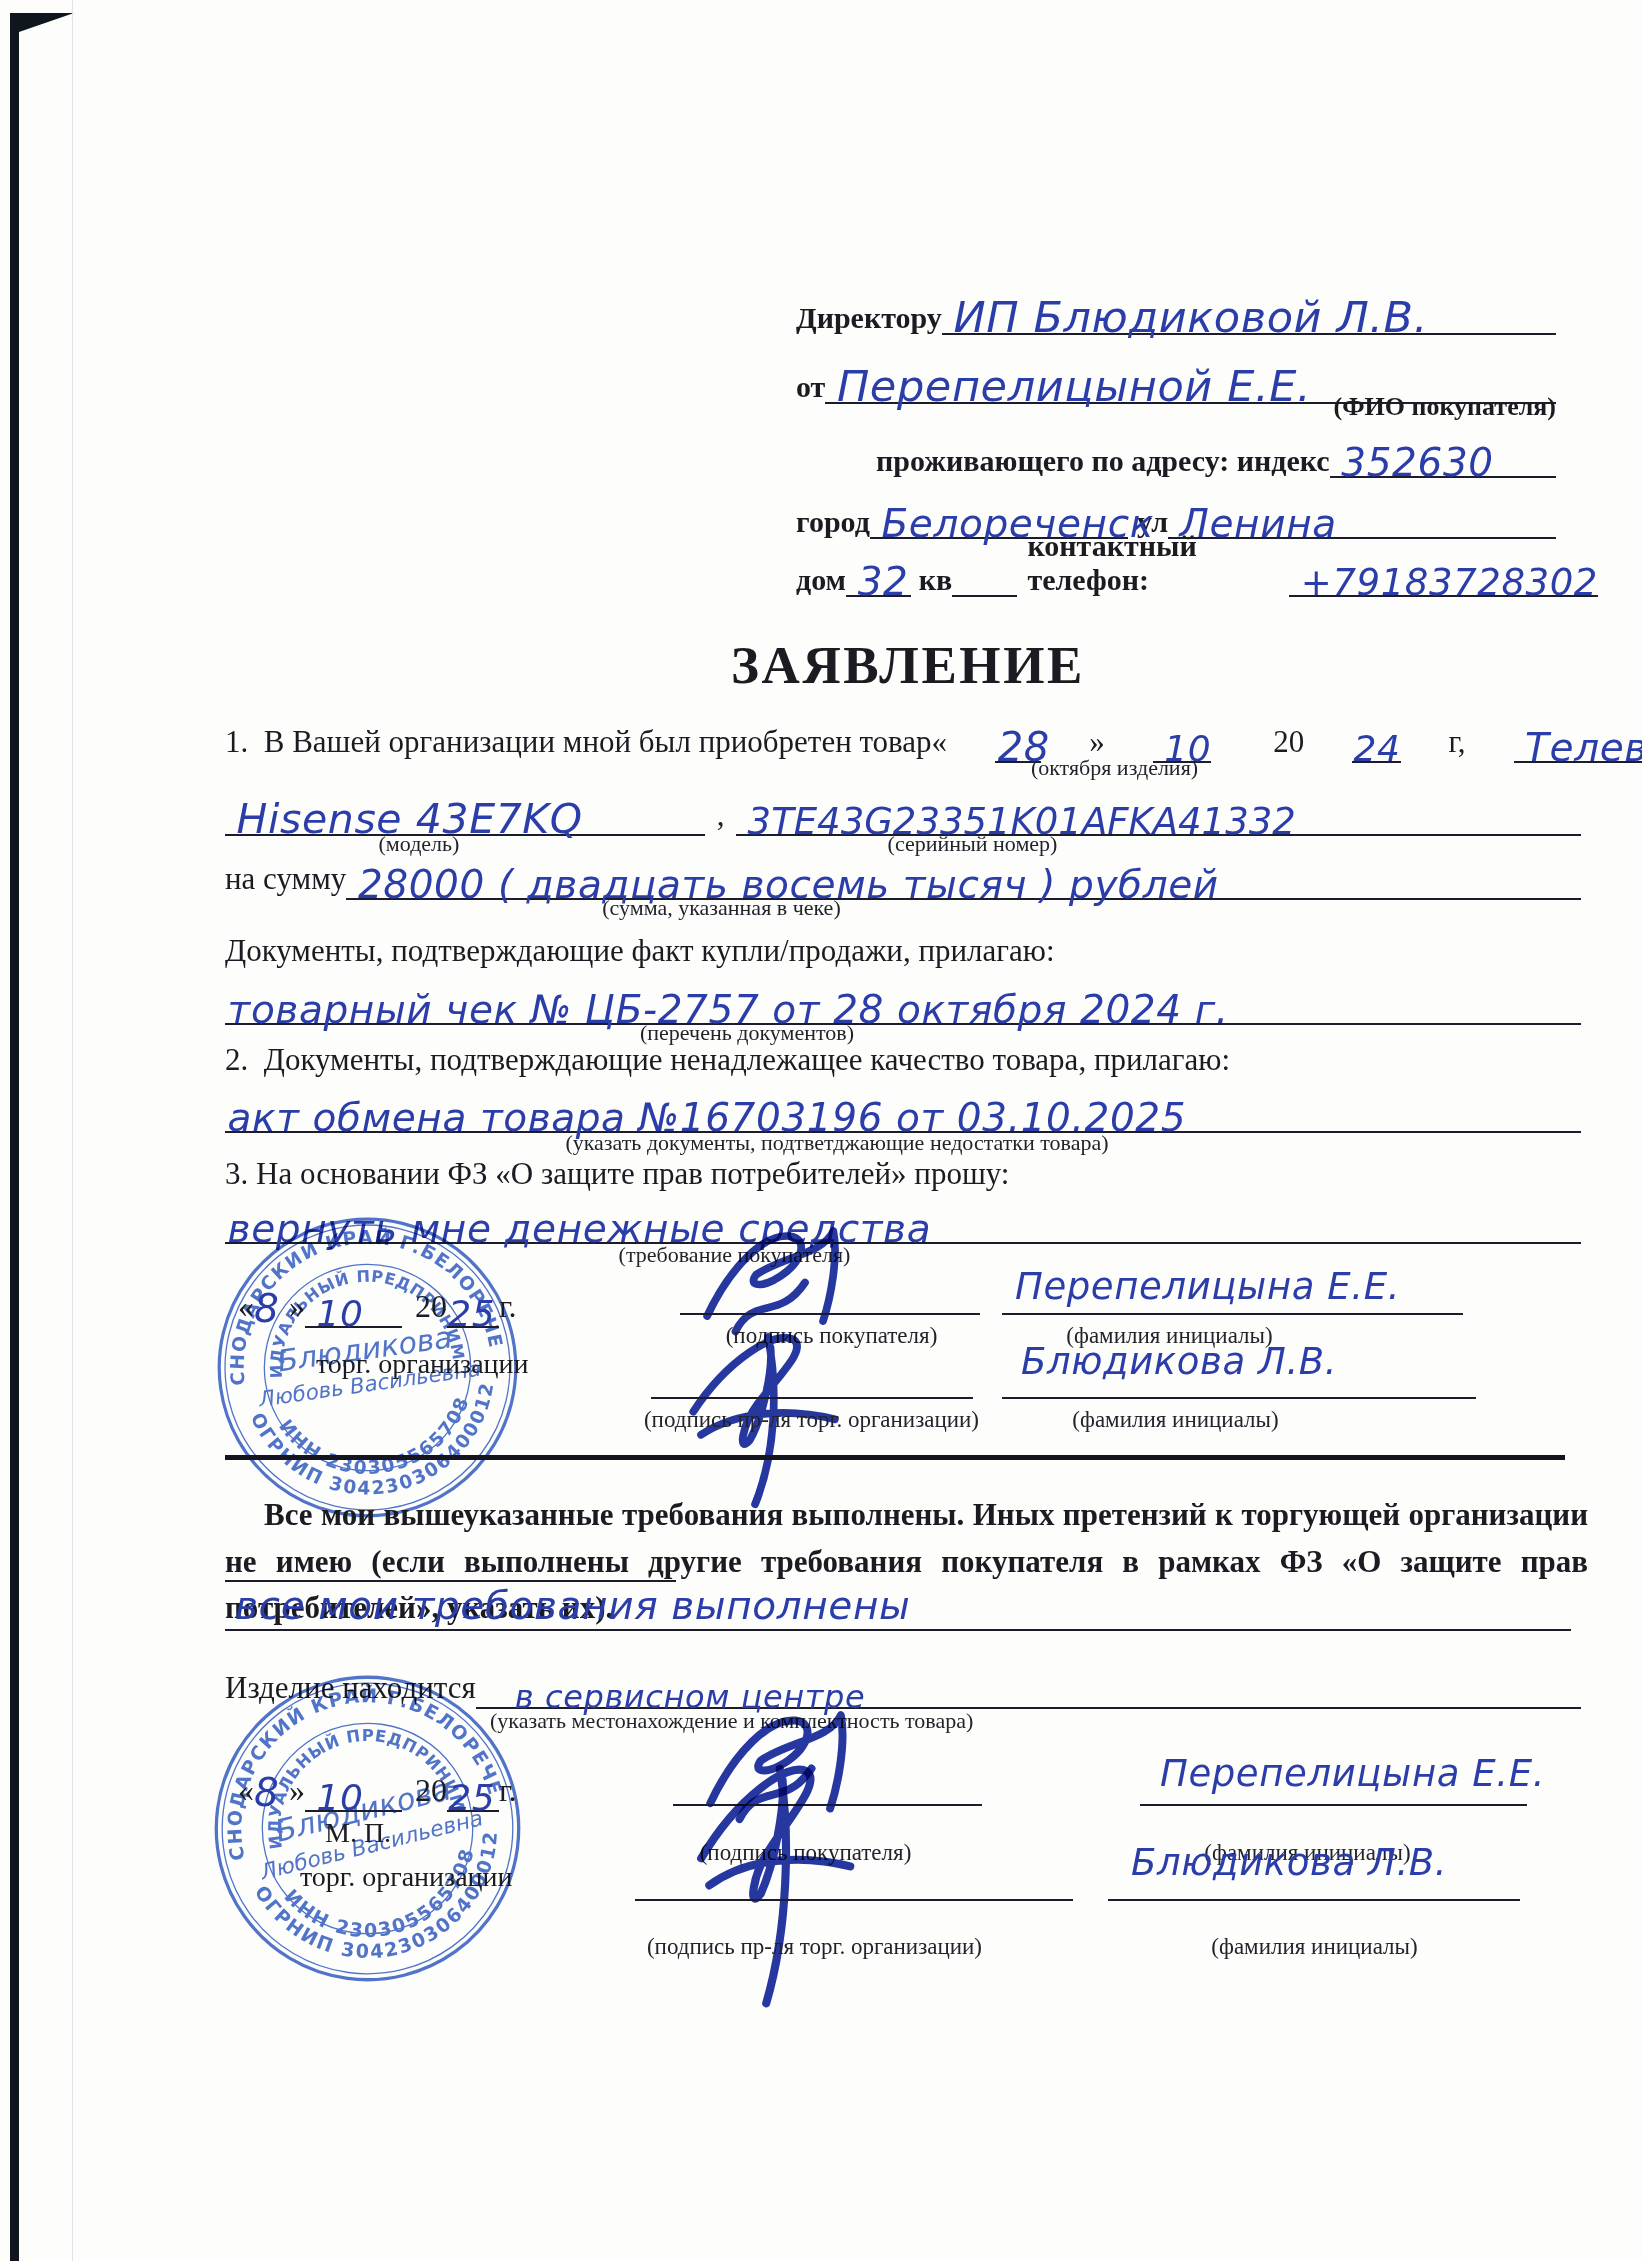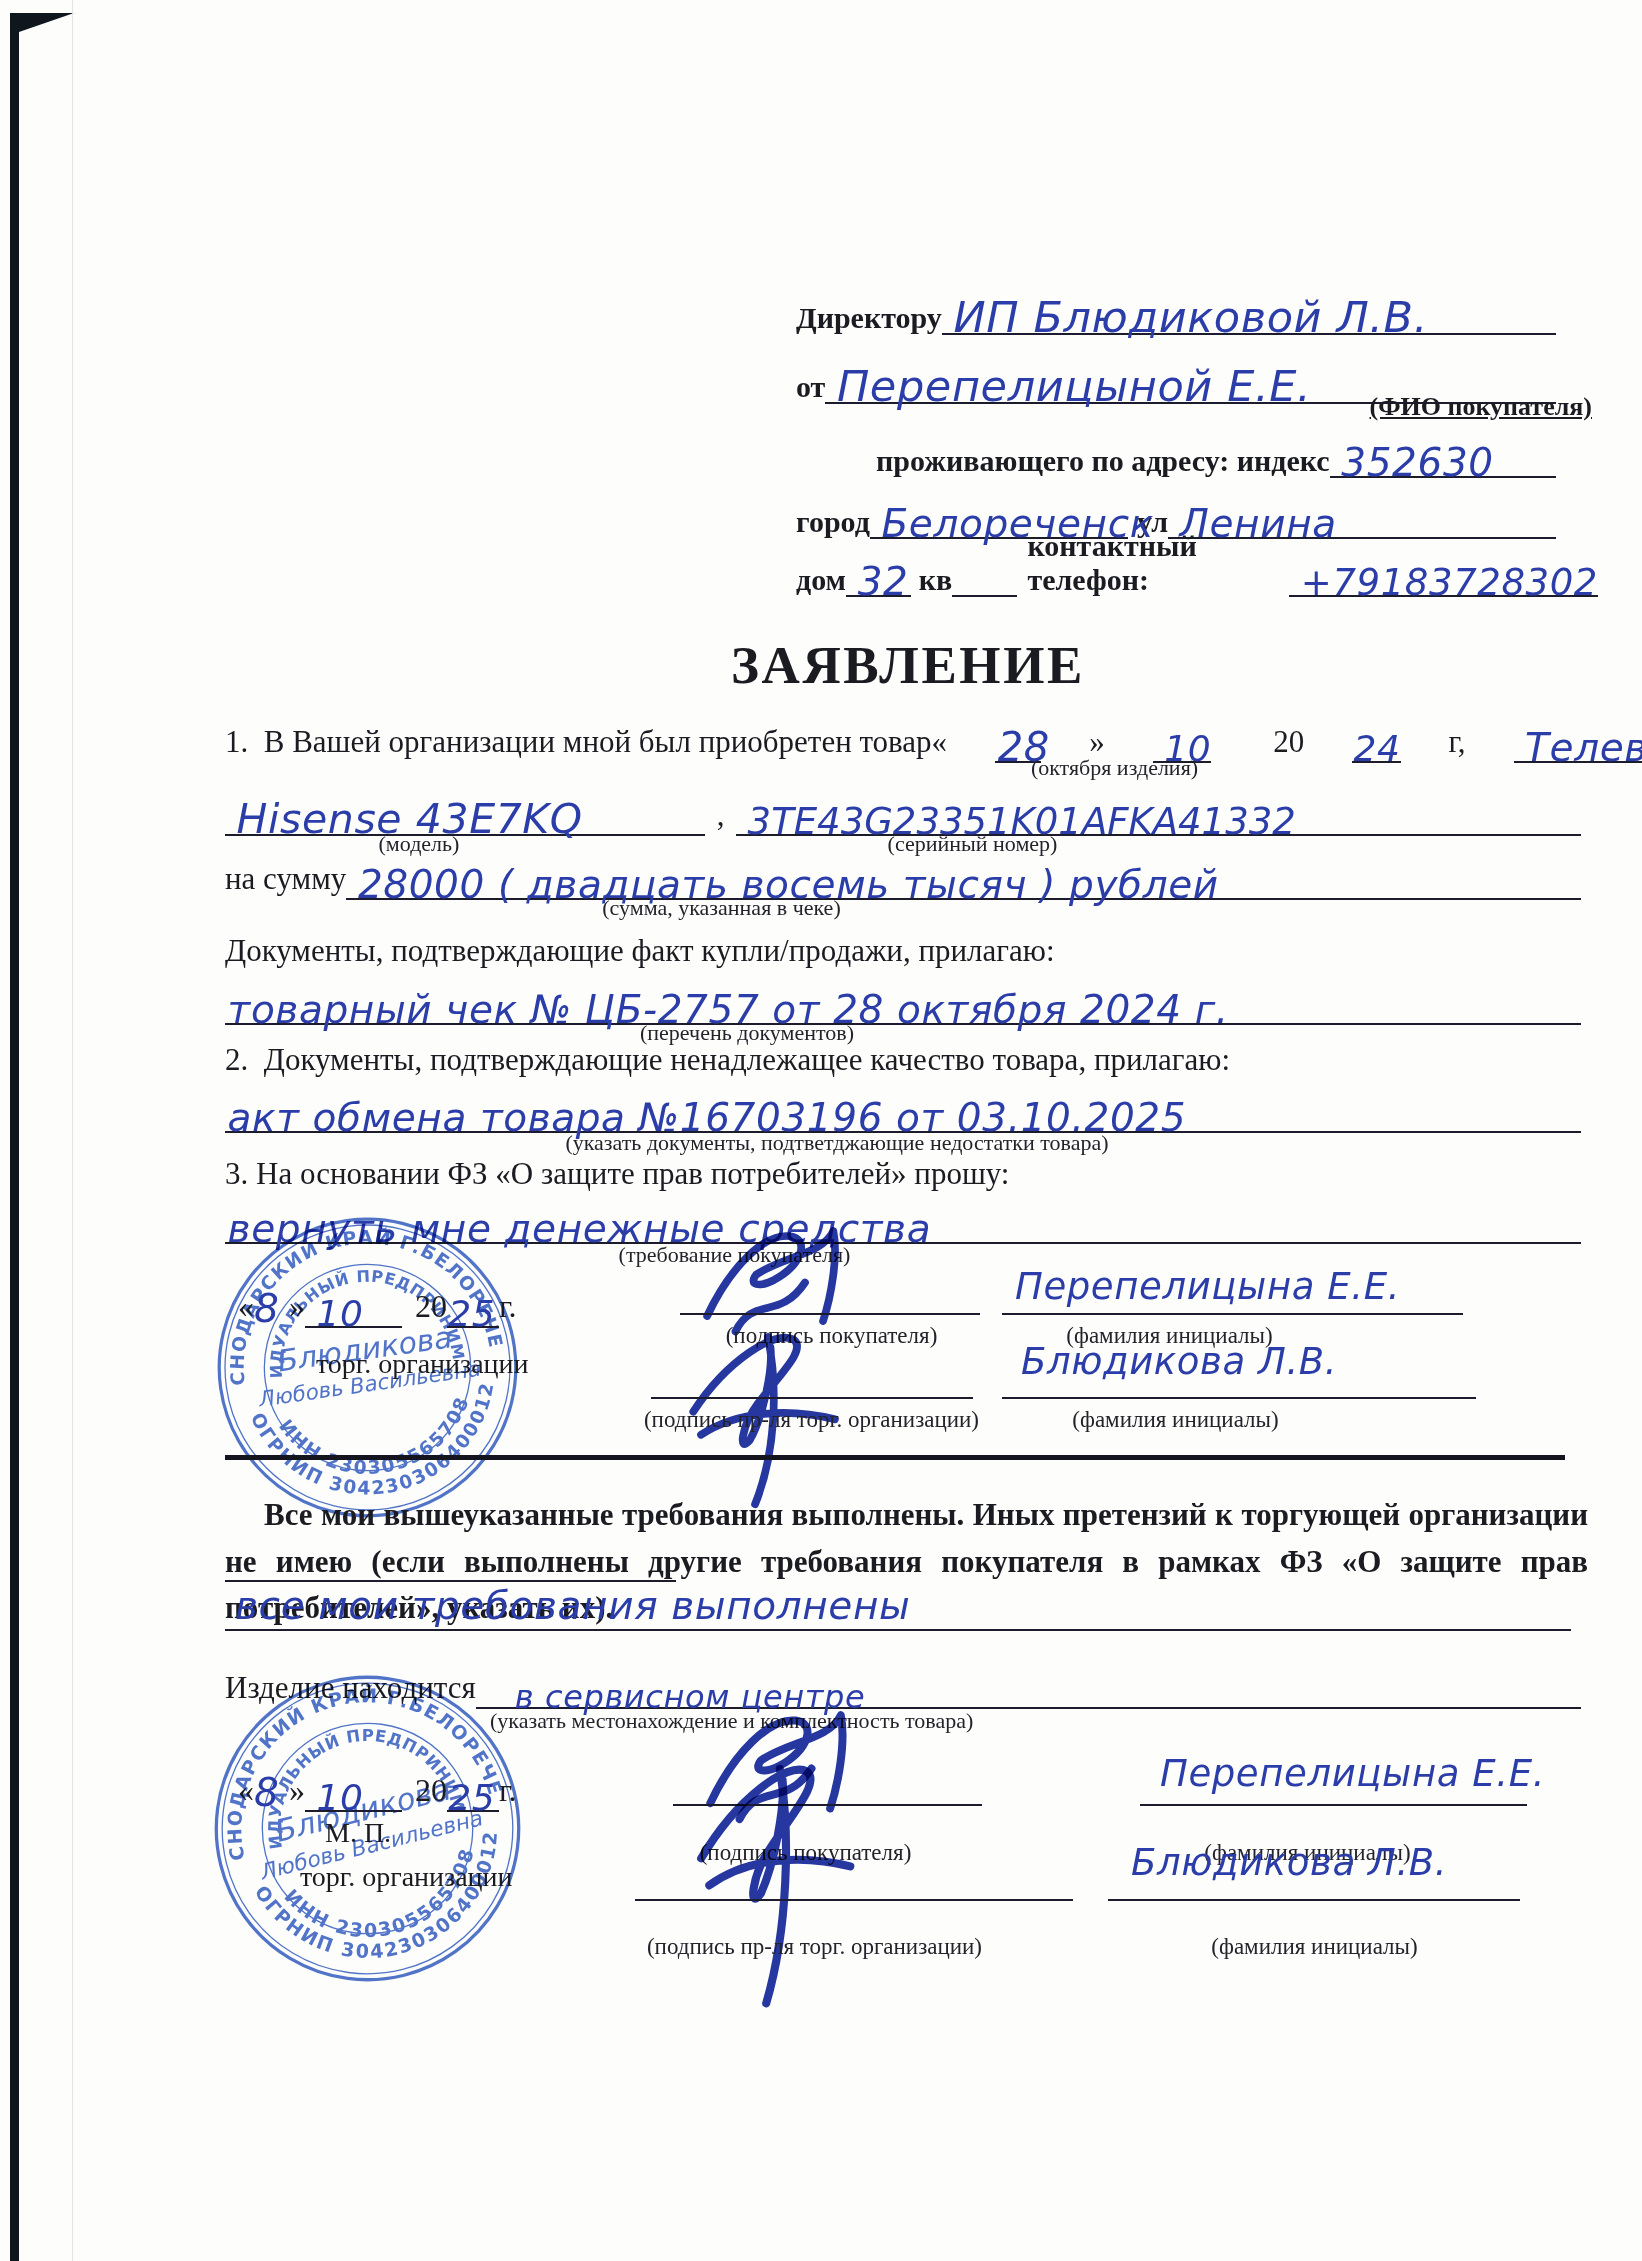--- a/index.html
+++ b/index.html
@@ -47,21 +47,21 @@
       </span>
   </div>
 
   <div class="row" style="left:796px;top:271px;width:760px;height:64px;">
     <span class="hdr">Директору</span>
     <span class="fill grow">
         <span class="hw" style="font-size:43px;">ИП Блюдиковой Л.В.</span>
       </span>
   </div>
 
-  <div class="abs" style="left:832px;top:392px;width:760px;text-align:right;font-size:26px;font-weight:bold;text-decoration:underline;">(ФИО покупателя)</div>
+  <div class="abs" style="left:796px;top:392px;width:760px;text-align:right;font-size:26px;font-weight:bold;">(ФИО покупателя)</div>
 
   <div class="row" style="left:876px;top:420px;width:680px;height:58px;">
     <span class="hdr">проживающего по адресу:  индекс</span>
     <span class="fill grow">
         <span class="hw">352630</span>
       </span>
   </div>
 
   <div class="row" style="left:796px;top:478px;width:760px;height:61px;">
     <span class="hdr">город</span>

